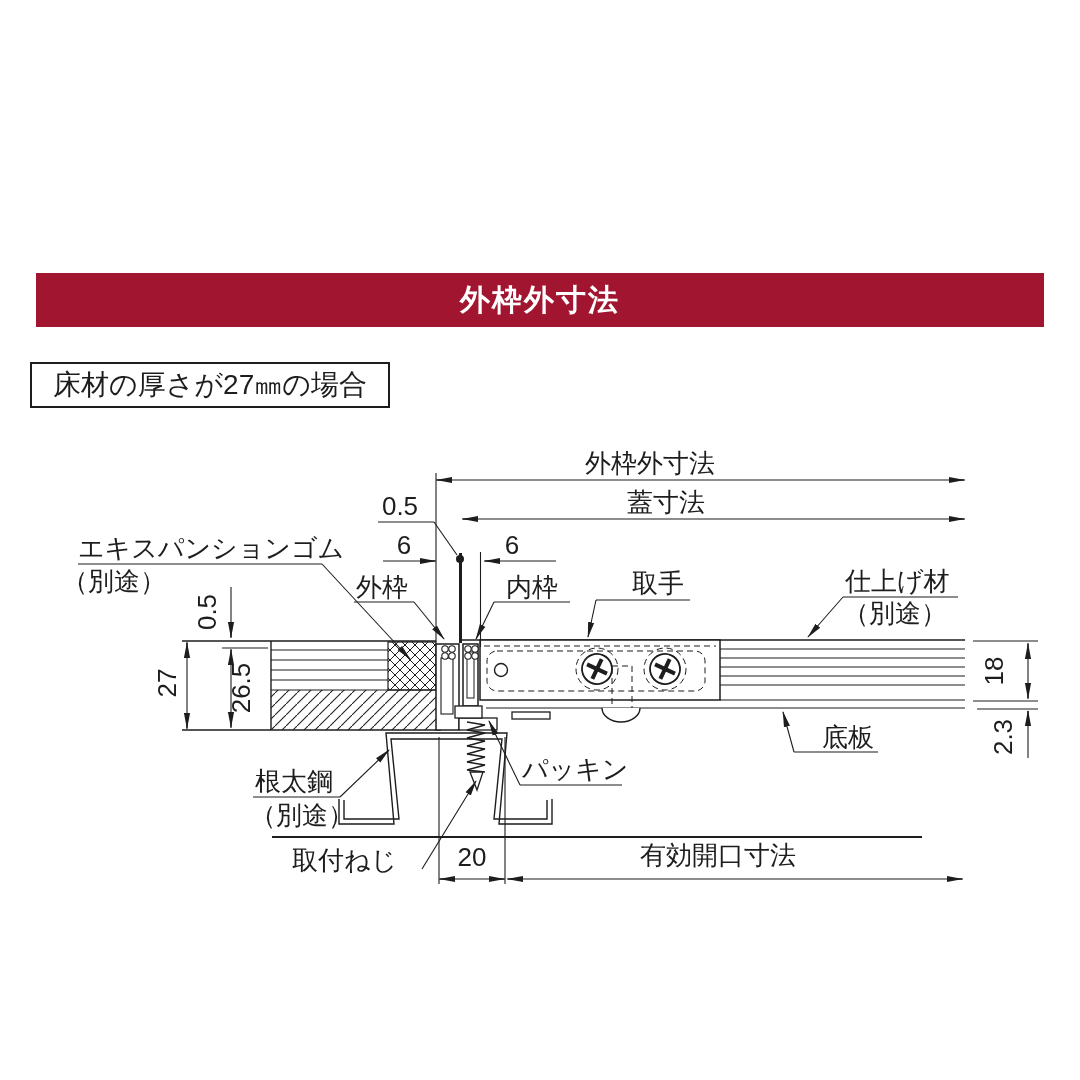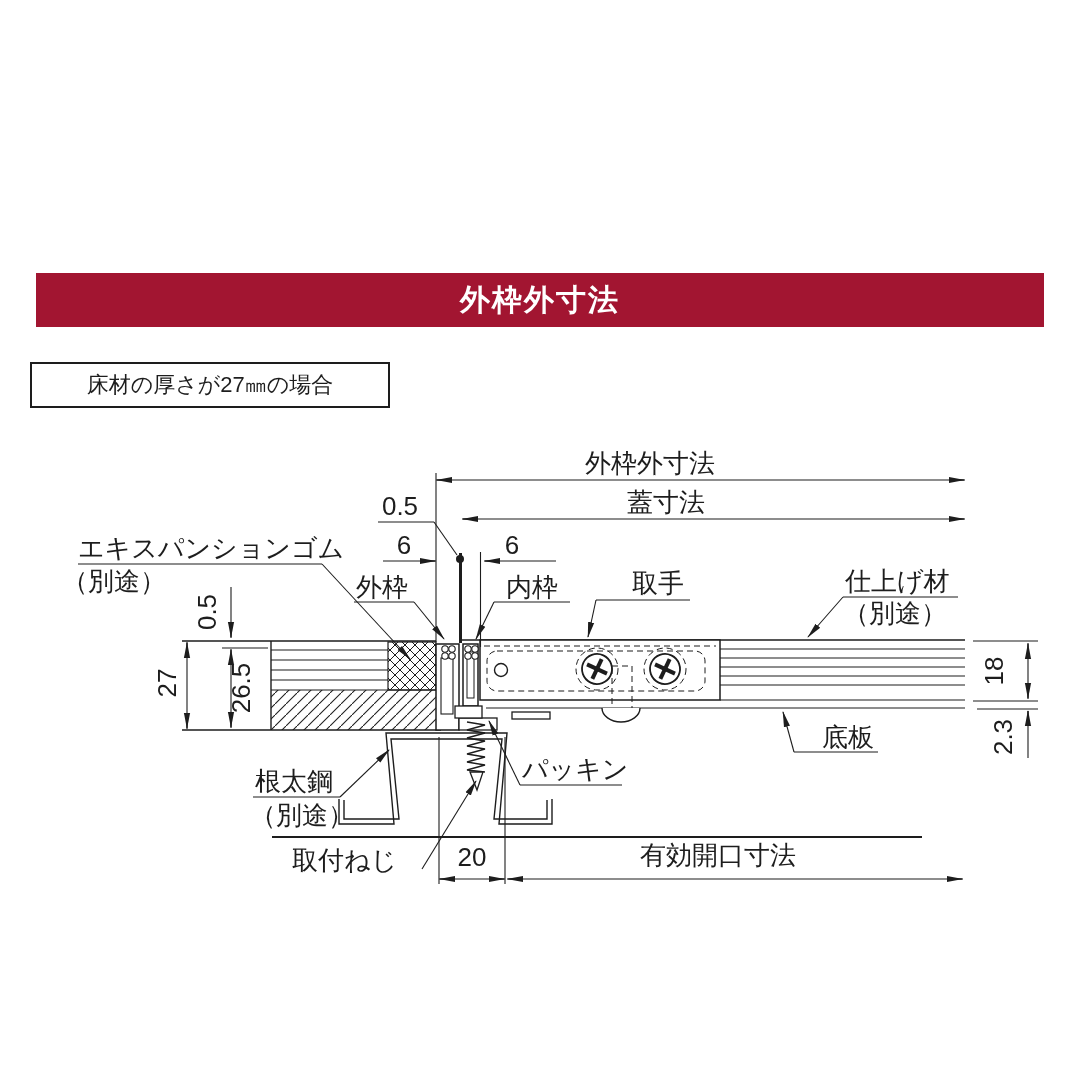--- a/index.html
+++ b/index.html
@@ -4,21 +4,21 @@
 <style>
   html,body{margin:0;padding:0;background:#ffffff;}
   body{font-family:"Liberation Sans","DejaVu Sans",sans-serif;}
   .stage{position:relative;width:1080px;height:1080px;background:#ffffff;overflow:hidden;}
   .banner{position:absolute;left:36px;top:273px;width:1008px;height:54px;
           display:flex;align-items:center;justify-content:center;}
   .banner-title{font-size:30px;font-weight:bold;letter-spacing:2px;}
   .cond-box{position:absolute;left:30px;top:362px;width:360px;height:46px;
             border:2px solid #1d1d1d;box-sizing:border-box;
             display:flex;align-items:center;justify-content:center;}
-  .cond-label{font-size:22px;color:#1d1d1d;}
+  .cond-label{font-size:28px;color:#1d1d1d;}
   svg{position:absolute;left:0;top:0;}
   svg text{font-family:"Liberation Sans","DejaVu Sans",sans-serif;fill:#1d1d1d;}
   .jp{font-size:26px;}
   .num{font-size:26px;}
   .thin{stroke:#1d1d1d;stroke-width:1.1;fill:none;}
   .med{stroke:#1d1d1d;stroke-width:1.4;fill:none;}
   .bold{stroke:#1d1d1d;stroke-width:1.6;fill:none;}
   .dash{stroke:#1d1d1d;stroke-width:1;fill:none;stroke-dasharray:6 4;}
   .wfill{fill:#ffffff;}
 </style>

